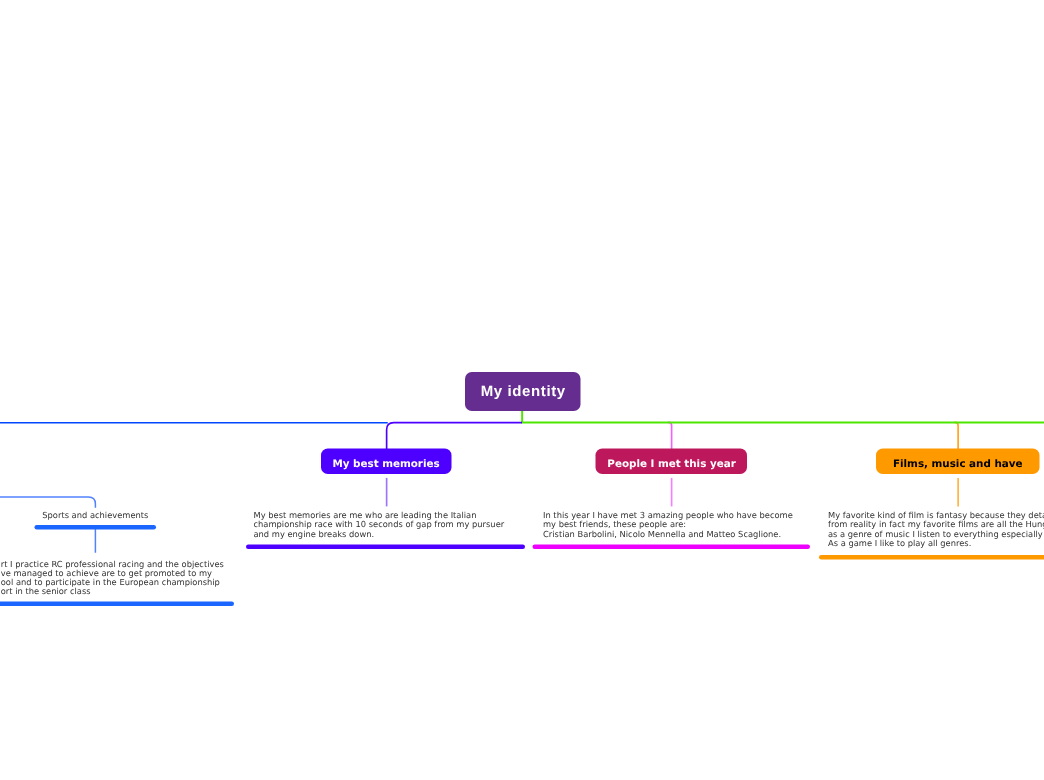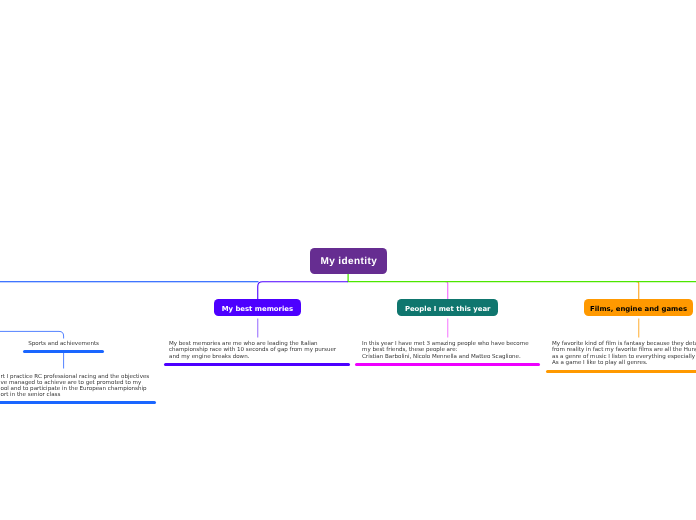--- a/index.html
+++ b/index.html
@@ -4,21 +4,21 @@
 <style>
   html,body{margin:0;padding:0;}
   body{width:696px;height:520px;background:#ffffff;overflow:hidden;
        font-family:"Liberation Sans",sans-serif;-webkit-font-smoothing:antialiased;text-rendering:geometricPrecision;}
   #canvas{position:absolute;left:0;top:0;width:696px;height:520px;filter:blur(0px);}
   svg#links{position:absolute;left:0;top:0;width:696px;height:520px;pointer-events:none;}
   .node{position:absolute;filter:blur(0px);border-radius:4.5px;display:flex;align-items:center;justify-content:center;
         color:#fff;font-weight:bold;white-space:nowrap;line-height:1;}
   .central{left:310.3px;top:247.5px;width:76.7px;height:26px;background:#662D91;font-size:10px;letter-spacing:0.4px;}
   .n-mem{left:213.9px;top:299.1px;width:87px;height:17.1px;background:#4D00FF;}
-  .n-people{left:397.4px;top:299.1px;width:100.6px;height:17.1px;background:#0f766e;}
+  .n-people{left:397.4px;top:299.1px;width:100.6px;height:17.1px;background:#be185d;}
   .n-films{left:584px;top:299.1px;width:109px;height:17.1px;background:#FF9900;color:#000;}
   .n-mem,.n-people,.n-films{font-family:"DejaVu Sans",sans-serif;font-size:6.9px;justify-content:center;}
   .n-mem .nt,.n-people .nt,.n-films .nt{position:relative;top:1.4px;}
   .central .nt{position:relative;top:1.4px;left:0.2px;}
   .nt{display:block;}
   .leaf{position:absolute;-webkit-font-smoothing:antialiased;color:#333333;font-family:"DejaVu Sans",sans-serif;font-size:5.55px;line-height:6.2px;white-space:pre;}
   .ul{position:absolute;height:3px;border-radius:1.5px;}
 </style>
 </head>
 <body>
@@ -60,20 +60,20 @@
 
   <div class="node n-people">
       <span class="nt">People I met this year</span>
     </div>
   <div class="leaf" style="left:362px;top:341.2px">In this year I have met 3 amazing people who have become
 my best friends, these people are:
 Cristian Barbolini, Nicolo Mennella and Matteo Scaglione.</div>
   <div class="ul" style="left:355px;top:362.5px;width:185px;background:#EE00FF"></div>
 
   <div class="node n-films">
-      <span class="nt">Films, engine and games</span>
+      <span class="nt">Films, music and have</span>
     </div>
   <div class="leaf" style="left:552px;top:341.2px">My favorite kind of film is fantasy because they deta
 from reality in fact my favorite films are all the Hung
 as a genre of music I listen to everything especially
 As a game I like to play all genres.</div>
   <div class="ul" style="left:546px;top:369.5px;width:160px;background:#FF9900"></div>
 </div>
 
 </body></html>

